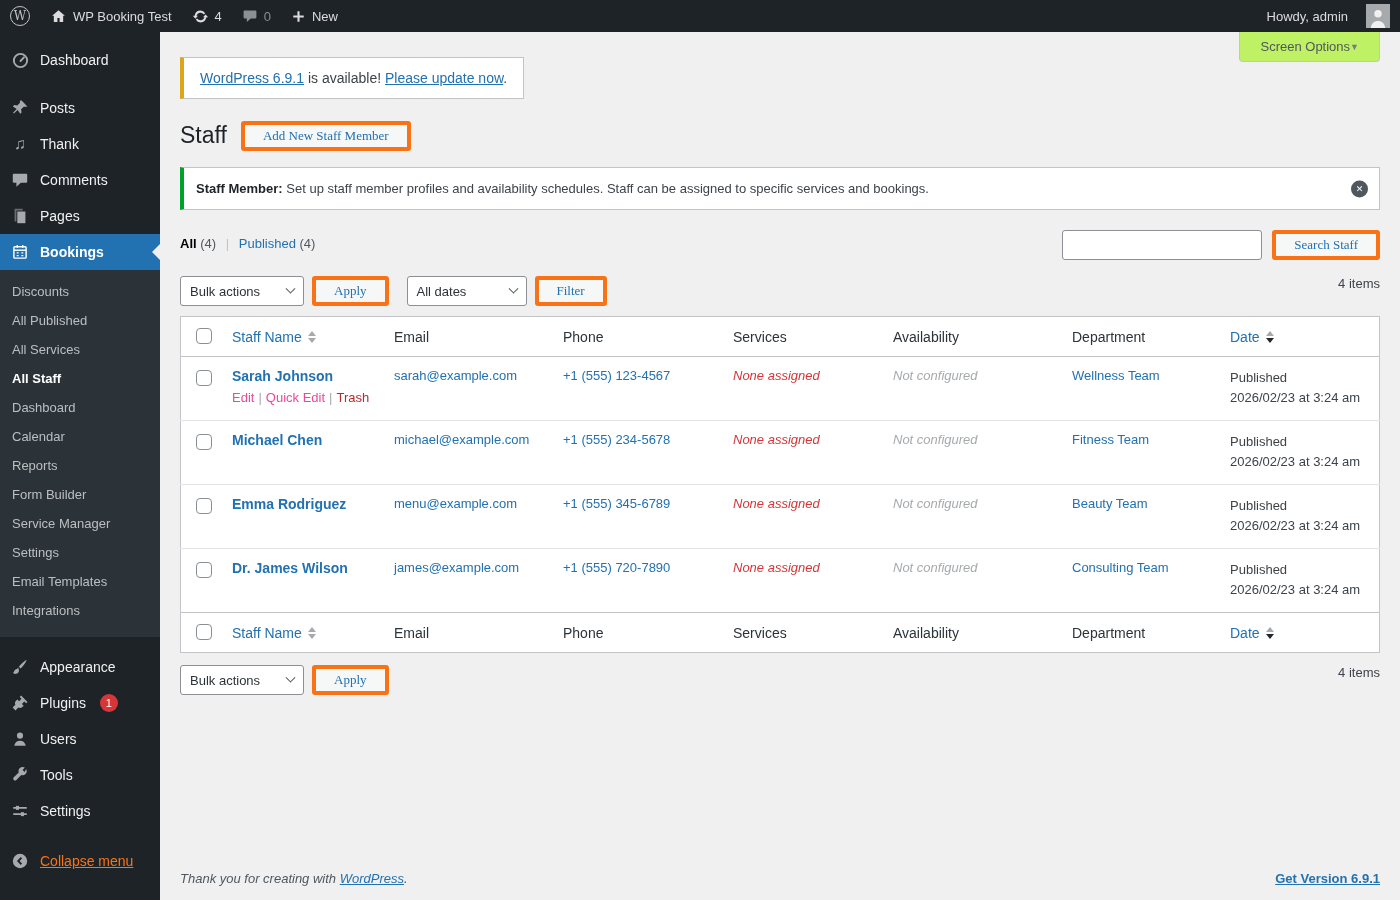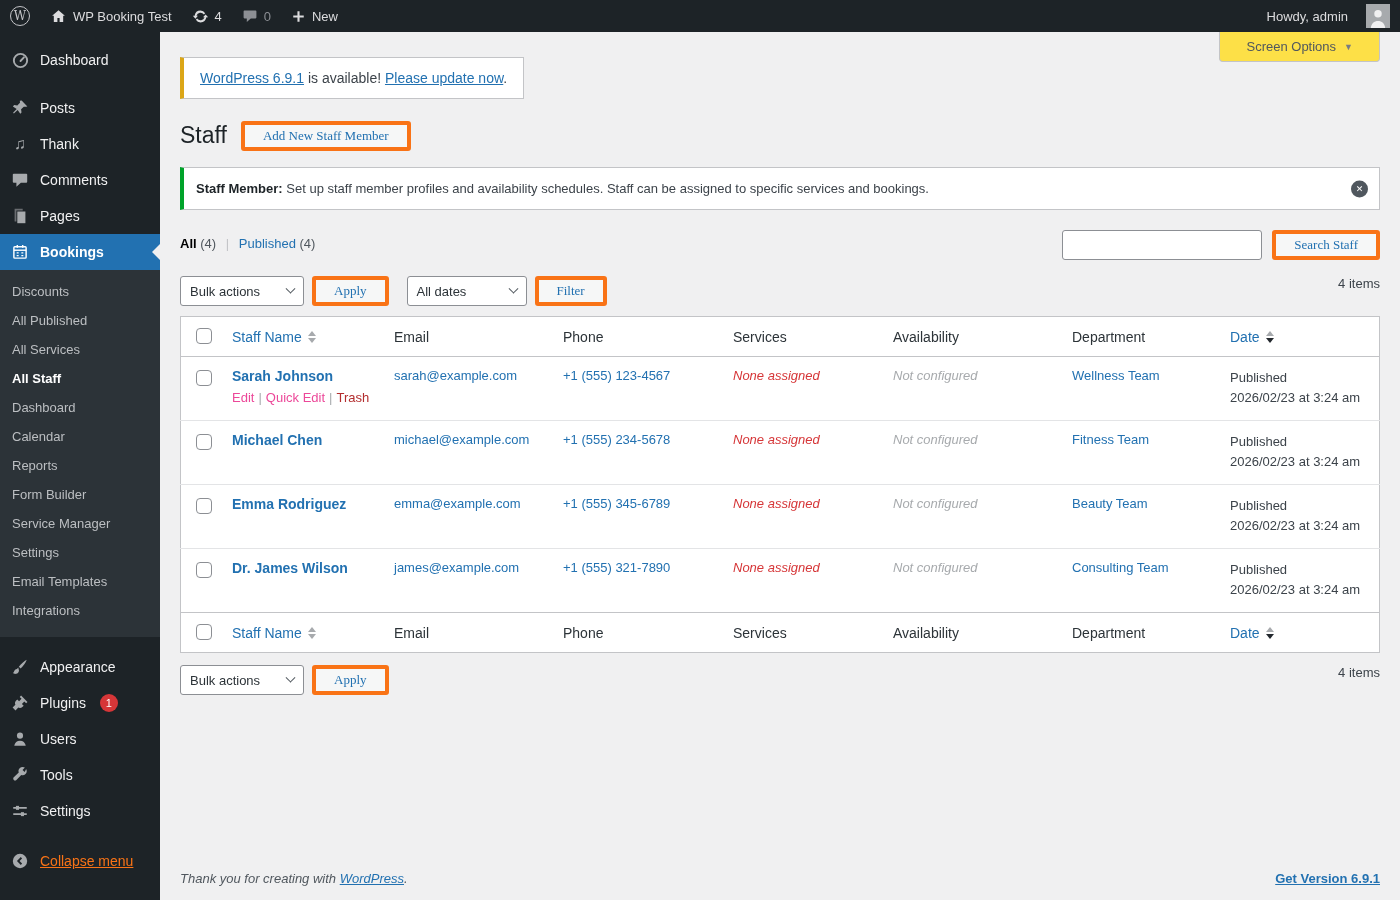--- a/index.html
+++ b/index.html
@@ -33,22 +33,22 @@
   .submenu { background:#2c3338; padding:7px 0 12px; }
   .submenu-item { display:block; padding:7px 12px; font-size:13px; color:#bcbfc2; cursor:pointer; }
   .submenu-item.current { color:#fff; font-weight:700; }
   .badge { background:#d63638; color:#fff; border-radius:50%; min-width:18px; height:18px; display:inline-flex;
     align-items:center; justify-content:center; font-size:11px; margin-left:4px; font-weight:400; }
   .collapse-item { margin-top:14px; color:#f97316;text-decoration:underline; }
 
   
   .content { position:relative; margin:32px 0 0 160px; width:1240px; height:868px; padding:0 20px 14px;
     display:flex; flex-direction:column; }
-  .screen-options { position:absolute; top:0; right:20px; background:#fde047; border:1px solid #c3c4c7; border-top:none;
-    border-radius:0 0 4px 4px; padding:7px 26px; color:#50575e; font-size:13px; display:flex; gap:8px; align-items:center; cursor:pointer; }
+  .screen-options { position:absolute; top:0; right:20px; background:#bef264; border:1px solid #c3c4c7; border-top:none;
+    border-radius:0 0 4px 4px; padding:7px 20px; color:#50575e; font-size:13px; display:flex; align-items:center; cursor:pointer; }
   .so-caret { font-size:9px; color:#787c82; }
 
   .update-nag { display:inline-block; align-self:flex-start; background:#fff; border:1px solid #c3c4c7;
     border-left:4px solid #dba617; padding:12px 16px; margin:25px 0 0; font-size:14px; color:#3c434a; }
   .update-nag a { color:#2271b1; text-decoration:underline; }
 
   .page-head { display:flex; align-items:center; gap:14px; margin-top:22px; }
   .page-head h1 { font-size:23px; font-weight:400; color:#1d2327; line-height:1.3; }
   .btn { display:inline-flex; align-items:center; height:30px; padding:0 18px; background:#f6f7f7;
     border:4px solid #f97316; border-radius:3px; color:#2271b1; font-size:13px; cursor:pointer;
@@ -404,35 +404,35 @@
         <td><span class="not-configured">Not configured</span></td>
         <td><a class="cell-link">Fitness Team</a></td>
         <td class="date-cell">
             <div>Published</div>
             <div>2026/02/23 at 3:24 am</div>
           </td>
       </tr>
       <tr>
         <td class="cb-col"><input type="checkbox" style=""></td>
         <td><a class="row-title">Emma Rodriguez</a></td>
-        <td><a class="cell-link">emma@example.com</a></td>
+        <td><a class="cell-link">menu@example.com</a></td>
         <td><a class="cell-link">+1 (555) 345-6789</a></td>
         <td><span class="none-assigned">None assigned</span></td>
         <td><span class="not-configured">Not configured</span></td>
         <td><a class="cell-link">Beauty Team</a></td>
         <td class="date-cell">
             <div>Published</div>
             <div>2026/02/23 at 3:24 am</div>
           </td>
       </tr>
       <tr>
         <td class="cb-col"><input type="checkbox" style=""></td>
         <td><a class="row-title">Dr. James Wilson</a></td>
         <td><a class="cell-link">james@example.com</a></td>
-        <td><a class="cell-link">+1 (555) 321-7890</a></td>
+        <td><a class="cell-link">+1 (555) 720-7890</a></td>
         <td><span class="none-assigned">None assigned</span></td>
         <td><span class="not-configured">Not configured</span></td>
         <td><a class="cell-link">Consulting Team</a></td>
         <td class="date-cell">
             <div>Published</div>
             <div>2026/02/23 at 3:24 am</div>
           </td>
       </tr>
     </tbody>
     <tfoot>

